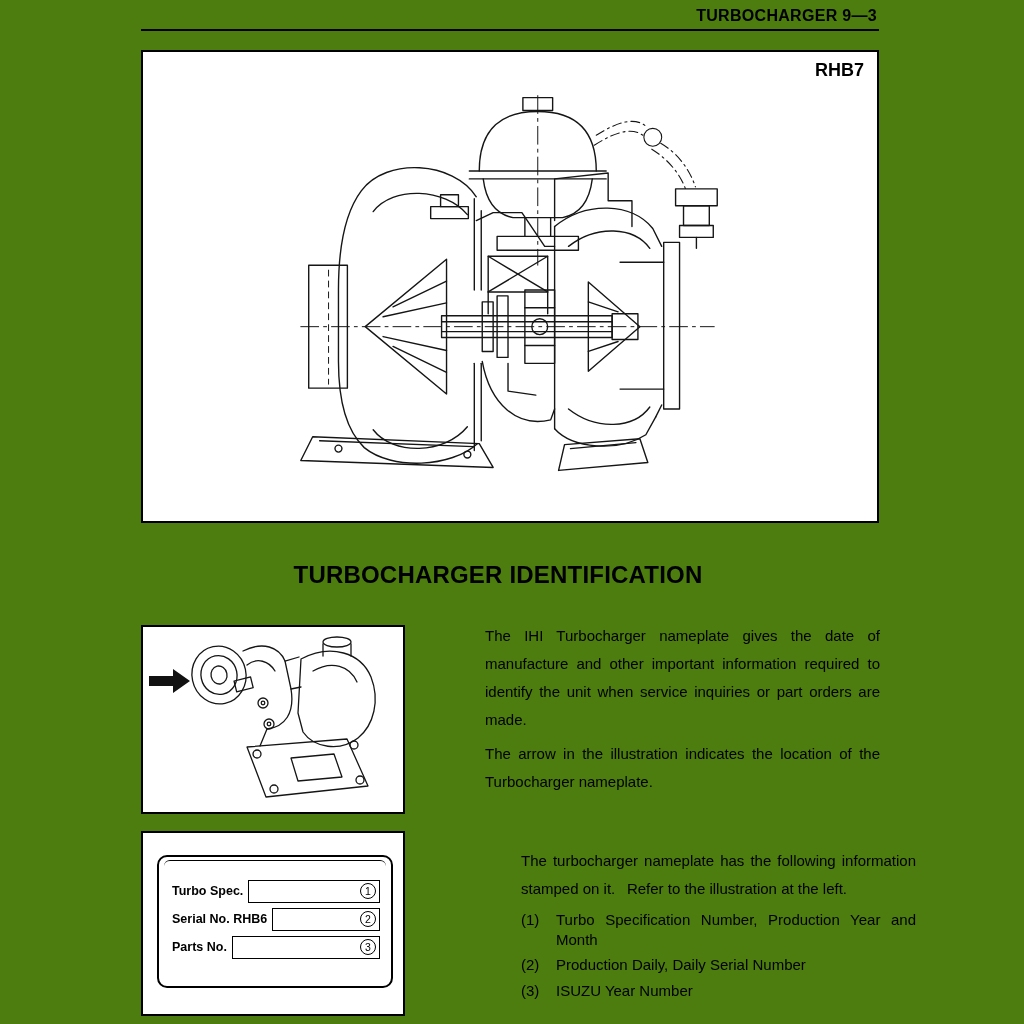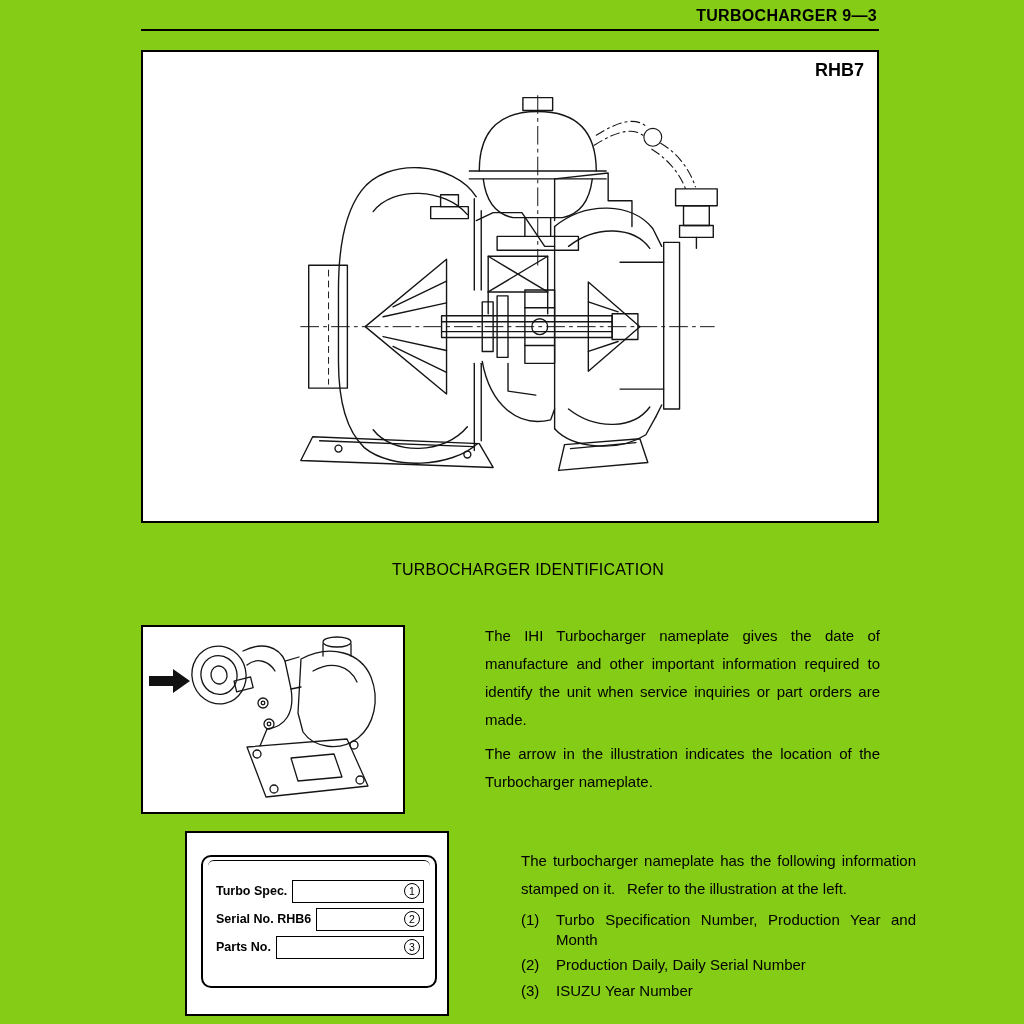--- a/index.html
+++ b/index.html
@@ -2,61 +2,61 @@
 <html><head>
 <meta charset="utf-8">
 <style>
   * { box-sizing: border-box; margin: 0; padding: 0; }
   html, body { width: 1024px; height: 1024px; }
   body {
     background: #ffffff;
     font-family: "Liberation Sans", "DejaVu Sans", sans-serif;
     color: #000;
   }
-  .page { position: relative; width: 1024px; height: 1024px; overflow: hidden; background: #84cc16; }
+  .page { position: relative; width: 1024px; height: 1024px; overflow: hidden; background: #4d7c0f; }
 
   .page-header {
     position: absolute; top: 7px; right: 147px;
     font-size: 16px; font-weight: bold; letter-spacing: 0.3px;
   }
   .header-rule {
     position: absolute; left: 141px; top: 29px; width: 738px;
     border-top: 2.5px solid #000;
   }
 
   .main-figure {
     position: absolute; left: 141px; top: 50px; width: 738px; height: 473px;
     border: 2px solid #000; background: #fff;
   }
   .figure-label { position: absolute; top: 8px; right: 13px; font-size: 18px; font-weight: bold; }
   .diagram, .illus { position: absolute; left: 0; top: 0; width: 100%; height: 100%; }
 
   .section-title {
-    position: absolute; left: 159px; top: 561px; width: 738px;
-    text-align: center; font-size: 16px; font-weight: normal; letter-spacing: 0.2px;
+    position: absolute; left: 129px; top: 561px; width: 738px;
+    text-align: center; font-size: 24px; font-weight: bold; letter-spacing: 0.2px;
   }
 
   .illus-box {
     position: absolute; left: 141px; top: 625px; width: 264px; height: 189px;
     border: 2px solid #000; background: #fff;
   }
 
   .copy-1 { position: absolute; left: 485px; top: 622px; width: 395px; }
   .copy-2 { position: absolute; left: 485px; top: 847px; width: 395px; margin-left: 36px; }
   .copy-1 p, .copy-2 p { font-size: 15px; line-height: 28px; text-align: justify; }
   .copy-1 p + p { margin-top: 6px; }
 
   .id-list { margin-top: 7px; }
   .id-item { display: flex; font-size: 15px; line-height: 19.5px; margin-top: 6px; }
   .id-num { width: 35px; flex: 0 0 35px; }
   .id-text { flex: 1; text-align: justify; }
 
   .plate-box {
     position: absolute; left: 141px; top: 831px; width: 264px; height: 185px;
-    border: 2px solid #000; background: #fff; margin-left: 44px;
+    border: 2px solid #000; background: #fff;
   }
   .plate {
     position: absolute; left: 14px; top: 22px; width: 236px; height: 133px;
     border: 2px solid #000; border-radius: 10px;
     padding: 22px 11px 0 13px;
   }
   .plate::before {
     content: ""; position: absolute; left: 5px; right: 5px; top: 3px; height: 6px;
     border-top: 1.5px solid #000; border-radius: 6px 6px 0 0;
   }

